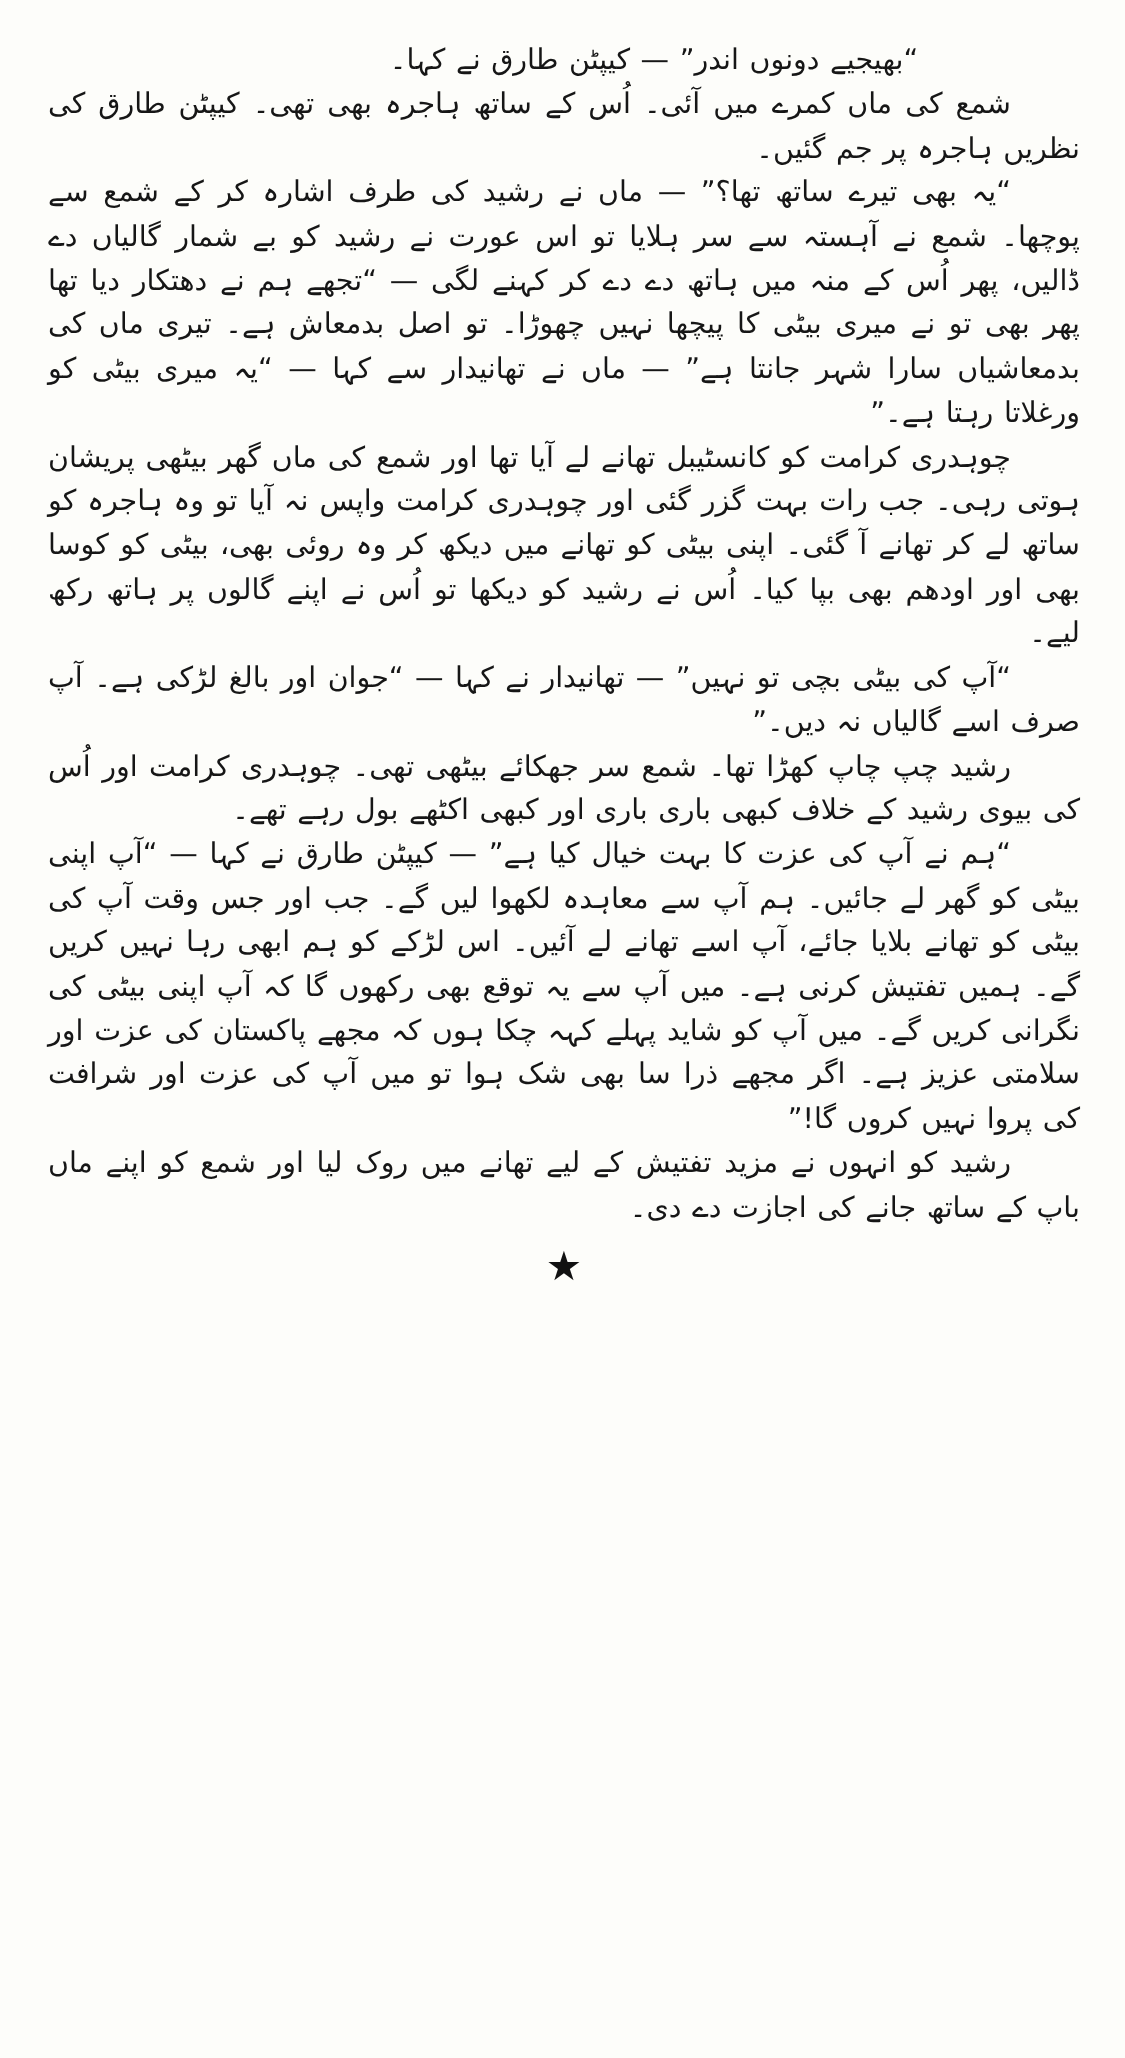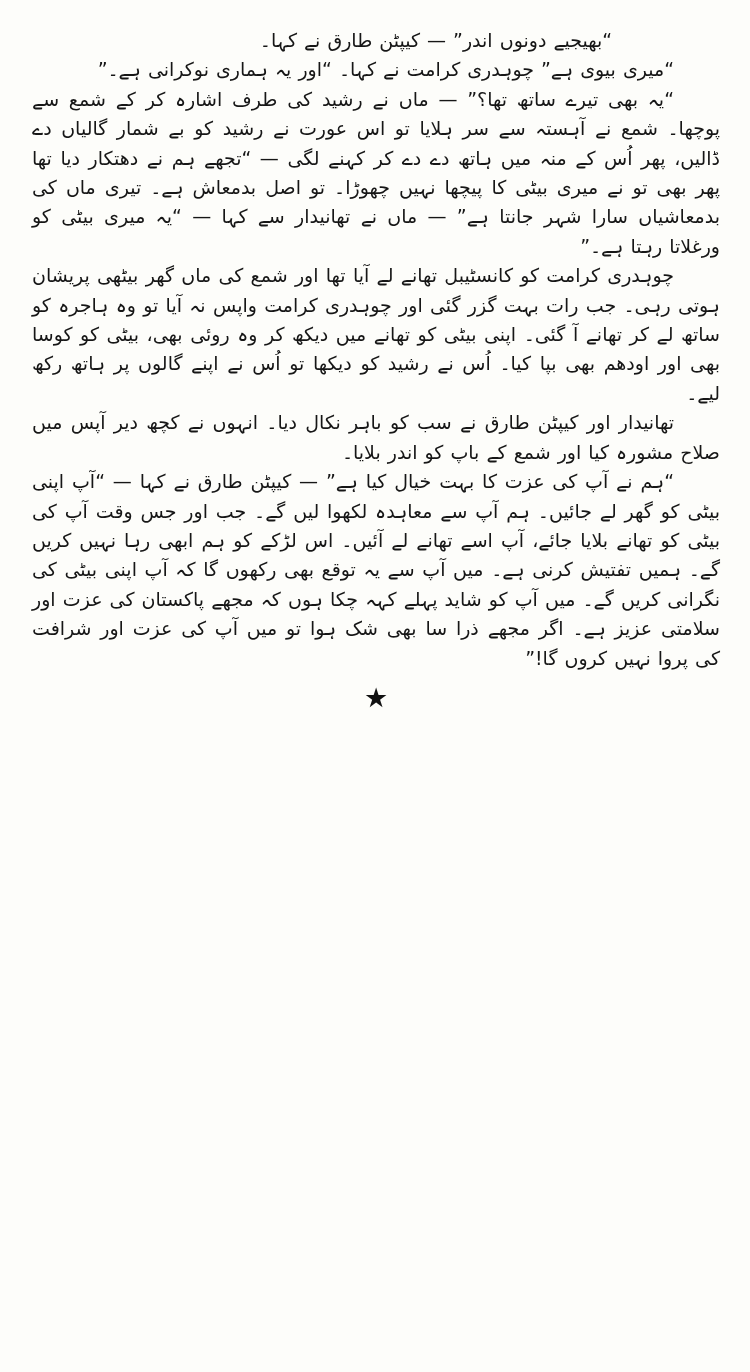--- a/index.html
+++ b/index.html
@@ -43,19 +43,21 @@
     font-size: 27px;
     line-height: 30px;
     color: #111;
   }
 </style>
 </head>
 <body>
 
 <div class="page">
   <p class="opening-line">“بھیجیے دونوں اندر” — کیپٹن طارق نے کہا۔</p>
-  <p>“میری بیوی ہے” چوہدری کرامت نے کہا۔ “اور یہ ہماری نوکرانی ہے۔”</p>
+  <p>شمع کی ماں کمرے میں آئی۔ اُس کے ساتھ ہاجرہ بھی تھی۔ کیپٹن طارق کی نظریں ہاجرہ پر جم گئیں۔</p>
   <p>“یہ بھی تیرے ساتھ تھا؟” — ماں نے رشید کی طرف اشارہ کر کے شمع سے پوچھا۔ شمع نے آہستہ سے سر ہلایا تو اس عورت نے رشید کو بے شمار گالیاں دے ڈالیں، پھر اُس کے منہ میں ہاتھ دے دے کر کہنے لگی — “تجھے ہم نے دھتکار دیا تھا پھر بھی تو نے میری بیٹی کا پیچھا نہیں چھوڑا۔ تو اصل بدمعاش ہے۔ تیری ماں کی بدمعاشیاں سارا شہر جانتا ہے” — ماں نے تھانیدار سے کہا — “یہ میری بیٹی کو ورغلاتا رہتا ہے۔”</p>
   <p>چوہدری کرامت کو کانسٹیبل تھانے لے آیا تھا اور شمع کی ماں گھر بیٹھی پریشان ہوتی رہی۔ جب رات بہت گزر گئی اور چوہدری کرامت واپس نہ آیا تو وہ ہاجرہ کو ساتھ لے کر تھانے آ گئی۔ اپنی بیٹی کو تھانے میں دیکھ کر وہ روئی بھی، بیٹی کو کوسا بھی اور اودھم بھی بپا کیا۔ اُس نے رشید کو دیکھا تو اُس نے اپنے گالوں پر ہاتھ رکھ لیے۔</p>
-  <p>تھانیدار اور کیپٹن طارق نے سب کو باہر نکال دیا۔ انہوں نے کچھ دیر آپس میں صلاح مشورہ کیا اور شمع کے باپ کو اندر بلایا۔</p>
+  <p>“آپ کی بیٹی بچی تو نہیں” — تھانیدار نے کہا — “جوان اور بالغ لڑکی ہے۔ آپ صرف اسے گالیاں نہ دیں۔”</p>
+  <p>رشید چپ چاپ کھڑا تھا۔ شمع سر جھکائے بیٹھی تھی۔ چوہدری کرامت اور اُس کی بیوی رشید کے خلاف کبھی باری باری اور کبھی اکٹھے بول رہے تھے۔</p>
   <p>“ہم نے آپ کی عزت کا بہت خیال کیا ہے” — کیپٹن طارق نے کہا — “آپ اپنی بیٹی کو گھر لے جائیں۔ ہم آپ سے معاہدہ لکھوا لیں گے۔ جب اور جس وقت آپ کی بیٹی کو تھانے بلایا جائے، آپ اسے تھانے لے آئیں۔ اس لڑکے کو ہم ابھی رہا نہیں کریں گے۔ ہمیں تفتیش کرنی ہے۔ میں آپ سے یہ توقع بھی رکھوں گا کہ آپ اپنی بیٹی کی نگرانی کریں گے۔ میں آپ کو شاید پہلے کہہ چکا ہوں کہ مجھے پاکستان کی عزت اور سلامتی عزیز ہے۔ اگر مجھے ذرا سا بھی شک ہوا تو میں آپ کی عزت اور شرافت کی پروا نہیں کروں گا!”</p>
+  <p>رشید کو انہوں نے مزید تفتیش کے لیے تھانے میں روک لیا اور شمع کو اپنے ماں باپ کے ساتھ جانے کی اجازت دے دی۔</p>
   <div class="end-mark">★</div>
 </div>
 
 </body></html>

